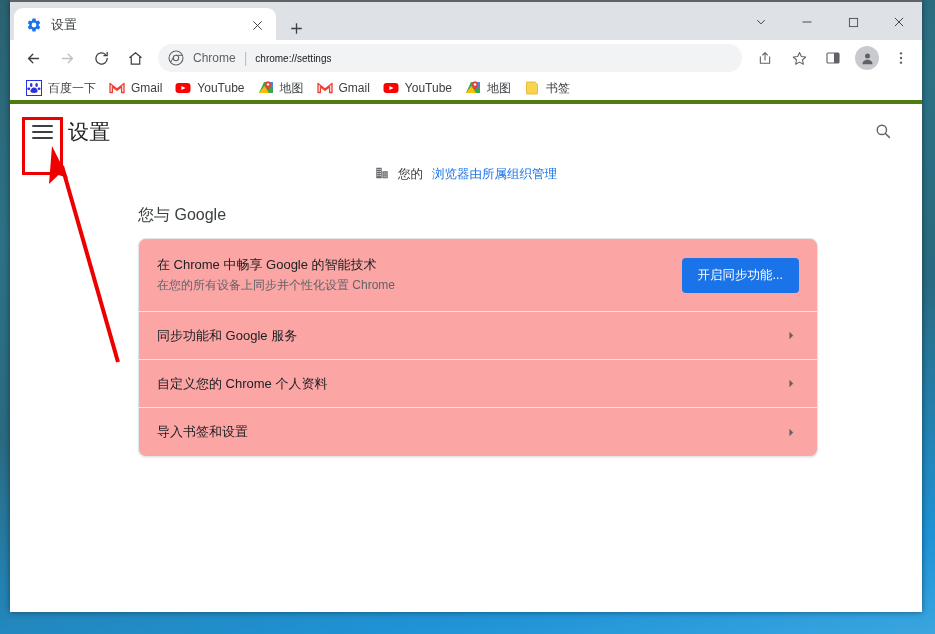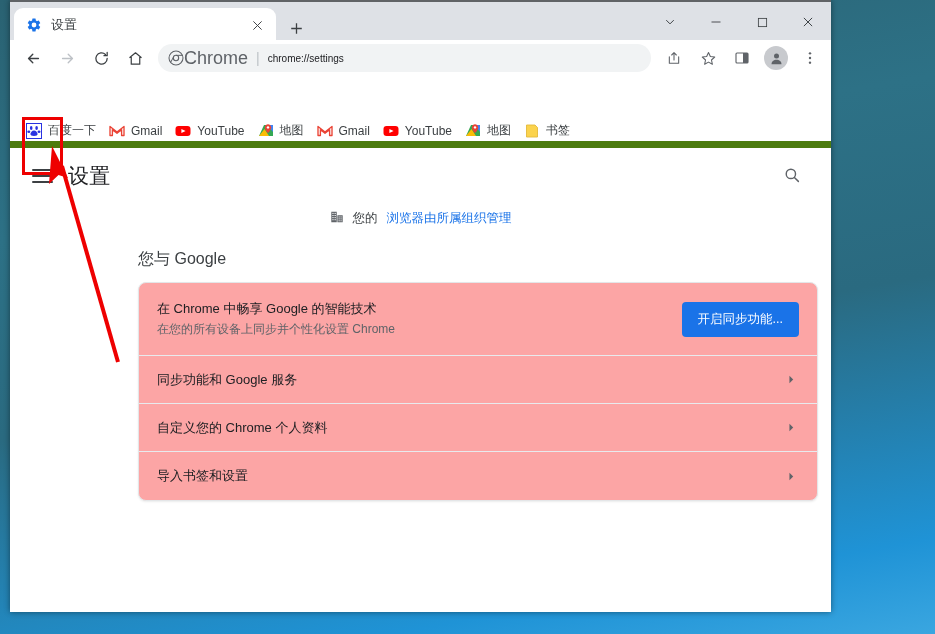--- a/index.html
+++ b/index.html
@@ -9,21 +9,21 @@
     font-family: "Liberation Sans", "DejaVu Sans", sans-serif;
   }
   body {
     background: linear-gradient(170deg, #2a6272 0%, #2d7186 30%, #2a6a80 55%, #1f93d6 88%, #3aa6e0 100%);
     position: relative;
   }
 
   
   #browser-window {
     position: absolute;
-    left: 10px; top: 0; width: 821px; height: 612px;
+    left: 10px; top: 0; width: 912px; height: 612px;
     background: #ffffff;
     box-shadow: 0 0 6px rgba(0,0,0,.45);
     overflow: hidden;
   }
 
   
   .tabstrip {
     position: relative;
     height: 40px;
     background: #dee1e6;
@@ -91,21 +91,22 @@
     height: 28px;
     margin: 0 6px 0 6px;
     background: #f1f3f4;
     border-radius: 14px;
     display: flex; align-items: center;
     padding: 0 10px 0 10px;
     overflow: hidden;
   }
   .omni-logo { width: 16px; height: 16px; flex:0 0 16px; }
   .omni-scheme {
-    font-size: 18px;
+    margin-left: 9px;
+    font-size: 12px;
     color: #5f6368;
     white-space: nowrap;
   }
   .omni-sep {
     margin: 0 8px;
     color: #bdc1c6;
     font-size: 14px;
     line-height: 1;
   }
   .omni-url {
@@ -118,24 +119,23 @@
     width: 24px; height: 24px; margin: 0 5px;
     border-radius: 50%;
     background: #c8cace;
     display: flex; align-items: center; justify-content: center;
   }
 
   
   .bookmarks {
     height: 28px;
     background: #ffffff;
-    border-bottom: 7px solid #4d7c0f;
+    border-bottom: 4px solid #4d7c0f;
     display: flex; align-items: center;
     padding-left: 12px;
-    margin-top: 44px;
   }
   .bm {
     display: flex; align-items: center;
     height: 22px;
     padding: 0 7px 0 4px;
     margin-right: 2px;
     border-radius: 4px;
   }
   .bm-ico { width: 16px; height: 16px; flex:0 0 16px; display:block; }
   .bm-label {

